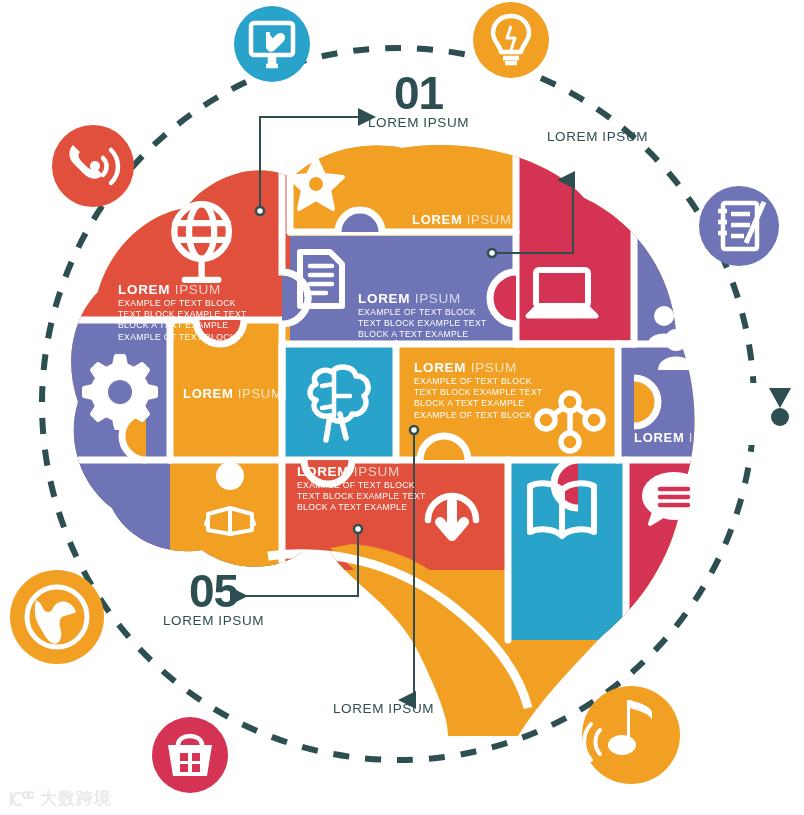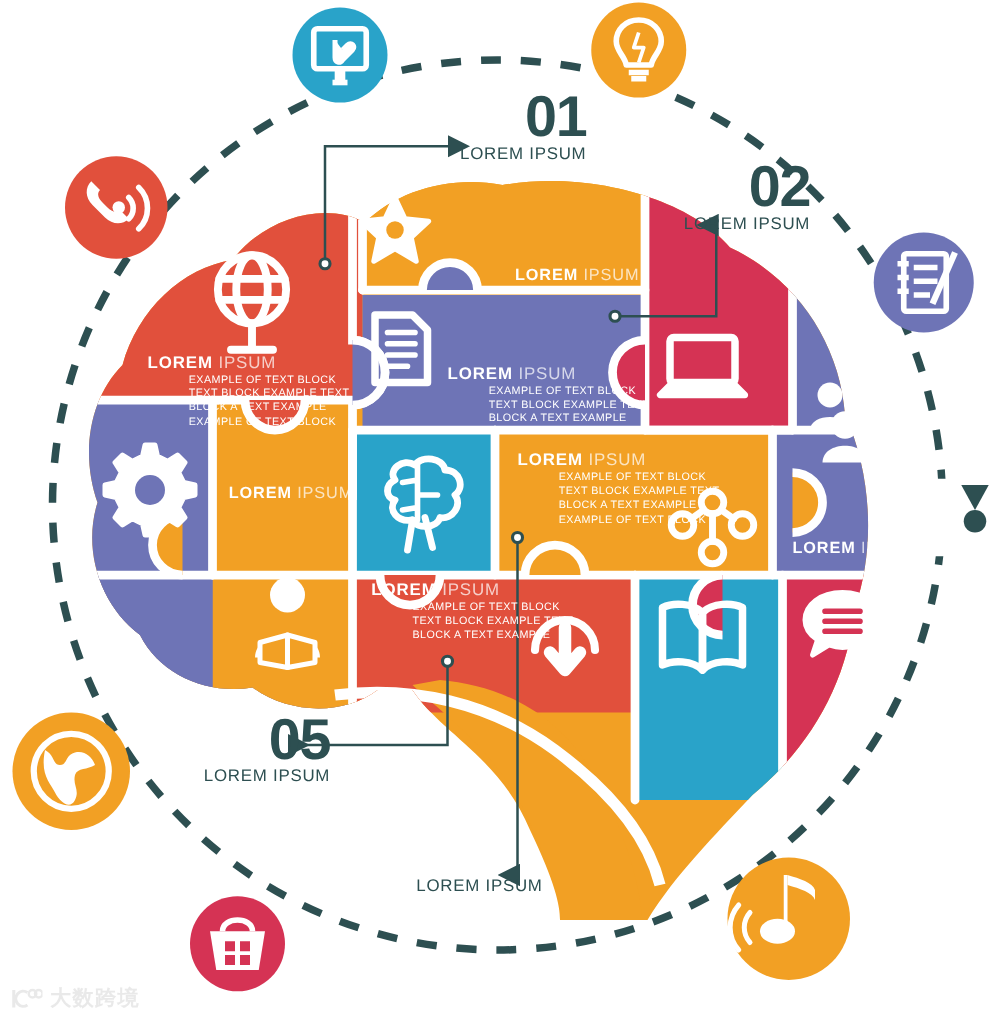--- a/index.html
+++ b/index.html
@@ -20,21 +20,21 @@
   #art {
     position: absolute;
     left: 0; top: 0;
     width: 804px;
     height: 815px;
   }
   
   .step {
     position: absolute;
     color: #2d4f51;
-    text-align: right;
+    text-align: center;
     user-select: none;
   }
   .step .num {
     font-family: "Liberation Sans", sans-serif;
     font-size: 46px;
     font-weight: bold;
     letter-spacing: -1px;
     line-height: 0.92;
     display: block;
   }
@@ -63,21 +63,20 @@
     line-height: 1.15;
     white-space: nowrap;
   }
   .tblock .head .dim { opacity: 0.72; }
   .tblock .line {
     display: block;
     font-size: 8.6px;
     letter-spacing: 0.35px;
     line-height: 1.33;
     white-space: nowrap;
-    margin-left: 33px;
   }
   
   .minilabel {
     position: absolute;
     color: #ffffff;
     font-size: 13px;
     letter-spacing: 0.7px;
     white-space: nowrap;
     user-select: none;
   }
@@ -411,21 +410,20 @@
       </g>
     </g>
 
   </svg>
 
   <div class="step" id="step-01">
     <span class="num">01</span>
     <span class="sub">LOREM IPSUM</span>
   </div>
   <div class="step" id="step-02">
-    <span class="num">02</span>
     <span class="sub">LOREM IPSUM</span>
   </div>
   <div class="step" id="step-03">
     <span class="sub">LOREM IPSUM</span>
   </div>
   <div class="step" id="step-04">
     <span class="num">05</span>
     <span class="sub">LOREM IPSUM</span>
   </div>
 

